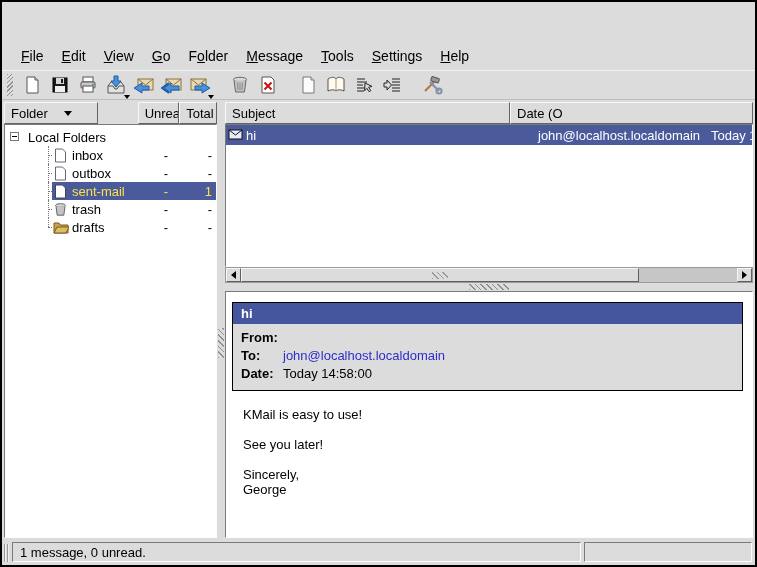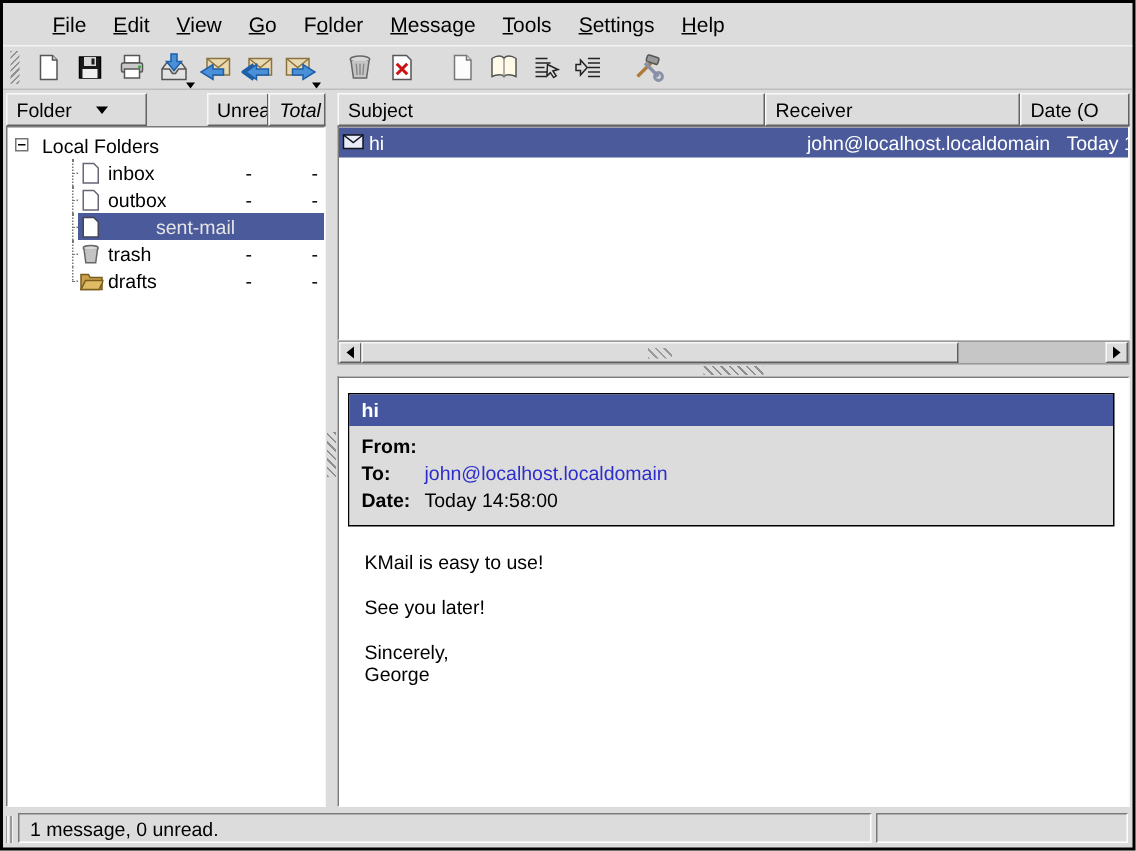--- a/index.html
+++ b/index.html
@@ -2,22 +2,22 @@
 <html><head>
 <meta charset="utf-8">
 <style>
   * { box-sizing: border-box; margin: 0; padding: 0; }
   html,body { width:757px; height:567px; }
   body { font-family:"Liberation Sans",sans-serif; font-size:13px; color:#000; }
   .window { position:relative; width:757px; height:567px; background:#dcdcdc;
             border:2px solid #000; display:flex; flex-direction:column; overflow:hidden; }
 
   
-  .menubar { height:28px; display:flex; align-items:center; padding-left:24px;
-             font-size:14px; flex:0 0 auto; }
+  .menubar { height:28px; display:flex; align-items:center; padding-left:10px;
+             font-size:14px; flex:0 0 auto;margin-top:40px; }
   .menu-item { padding:3px 9px; white-space:nowrap; cursor:default; }
   .accel { text-decoration:underline; }
 
   
   .toolbar { height:30px; display:flex; align-items:center; padding-left:3px;
              border-top:1px solid #f2f2f2; border-bottom:1px solid #bdbdbd; flex:0 0 auto; }
   .tb-grip { width:6px; height:22px; margin:0 5px 0 2px;
              background:repeating-linear-gradient(135deg,#909090 0 1px,transparent 1px 3px); }
   .tb-btn { width:28px; height:27px; display:flex; align-items:center; justify-content:center;
             position:relative; }
@@ -43,21 +43,21 @@
   .tree-row { display:flex; height:18px; align-items:center; }
   .root-indent { width:20px; position:relative; height:100%; flex:0 0 auto; }
   .expander { position:absolute; left:5px; top:4px; width:9px; height:9px; background:#fff;
               border:1px solid #777; }
   .expander::after { content:""; position:absolute; left:1px; right:1px; top:3px; border-top:1px solid #000; }
   .child-indent { width:47px; position:relative; height:100%; flex:0 0 auto; }
   .child-indent::before { content:""; position:absolute; left:43px; top:0; bottom:0; border-left:1px dotted #777; }
   .child-indent.half::before { bottom:9px; }
   .child-indent::after { content:""; position:absolute; left:43px; width:4px; top:9px; border-top:1px dotted #777; }
   .row-body { flex:1 1 auto; display:flex; align-items:center; height:100%; padding-left:1px; }
-  .row-body.selected { background:#4b5a9b; color:#e5e5e5;gap:32px; }
+  .row-body.selected { background:#4b5a9b; color:#fde047; }
   .ticon { width:17px; flex:0 0 auto; display:flex; align-items:center; }
   .fname { flex:1 1 auto; padding-left:2px; white-space:nowrap; overflow:hidden; }
   .funread { width:46px; text-align:right; padding-right:4px; flex:0 0 auto; }
   .ftotal { width:44px; text-align:right; padding-right:4px; flex:0 0 auto; }
 
   .vsplitter { width:8px; flex:0 0 auto; position:relative; }
   .vsplitter .hatch { position:absolute; top:226px; left:1px; width:6px; height:30px;
                       background:repeating-linear-gradient(45deg,#8f8f8f 0 1px,transparent 1px 4px); }
 
   .right-col { flex:1 1 auto; display:flex; flex-direction:column; min-width:0; }
@@ -271,21 +271,21 @@
 
     <div class="left-panel">
       <div class="hdr-row">
         <div class="hdr-cell" style="width:118px;">
           <span>Folder</span>
           <span class="sort-arrow"></span>
         </div>
         <div class="hdr-cell" style="width:50px;margin-left:40px;">
             <span>Unread</span>
           </div>
-        <div class="hdr-cell" style="width:45px;font-style:italic;">
+        <div class="hdr-cell" style="width:45px;">
             <span>Total</span>
           </div>
       </div>
       <div class="tree">
         <div class="tree-row">
           <span class="root-indent">
               <span class="expander"></span>
             </span>
           <span class="row-body">
               <span class="fname">Local Folders</span>
@@ -365,23 +365,20 @@
         <div class="hatch"></div>
       </div>
 
     <div class="right-col">
 
       <div class="list-widget">
         <div class="hdr-row">
           <div class="hdr-cell col-subject">
               <span>Subject</span>
             </div>
-          <div class="hdr-cell col-receiver">
-              <span>Receiver</span>
-            </div>
           <div class="hdr-cell col-date">
               <span>Date (O</span>
             </div>
         </div>
         <div class="list-area">
           <div class="msg-row">
             <span class="m-subject">
               <span><svg width="15" height="11">
                     <rect x="1" y="1" width="13" height="9" fill="#e7ecf8" stroke="#11131f"></rect>
                     <path d="M1 1l6.5 5L14 1" fill="none" stroke="#11131f"></path>

